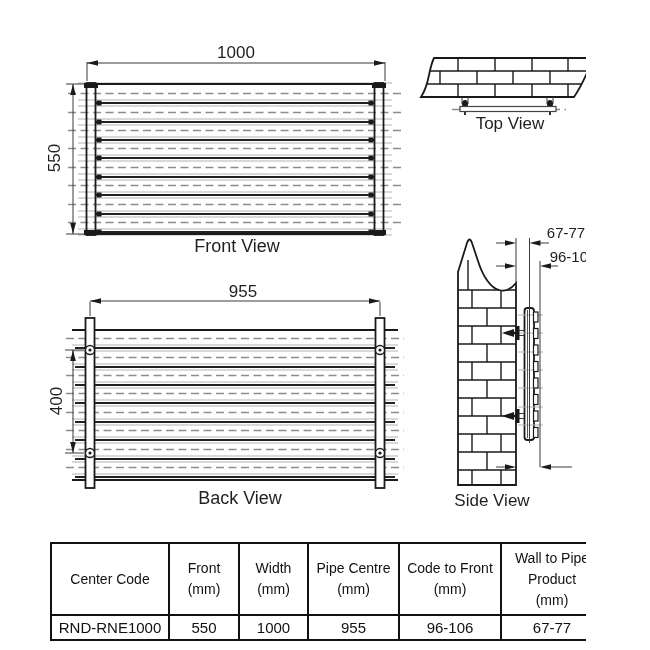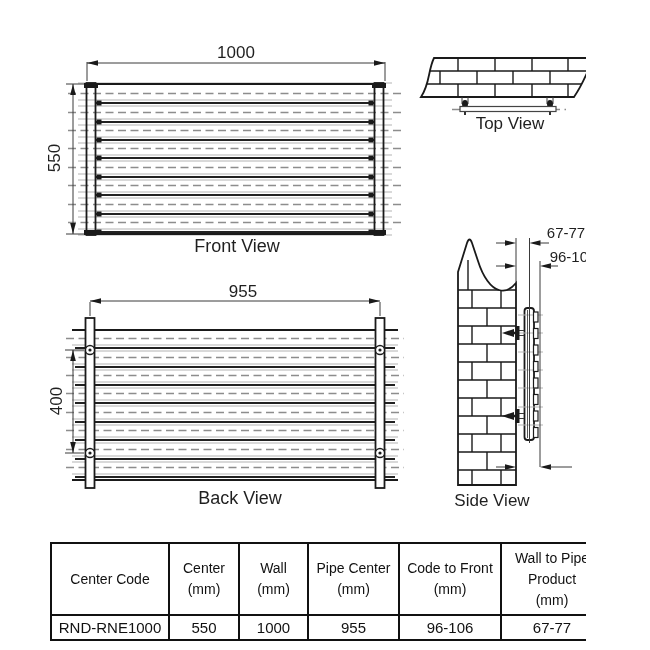--- a/index.html
+++ b/index.html
@@ -286,29 +286,29 @@
       <col style="width:91px">
         <col style="width:102px">
         <col style="width:102px">
     </colgroup>
     <thead>
       <tr>
         <th>
           <span class="hline">Center Code</span>
         </th>
         <th>
-          <span class="hline">Center</span>
-          <span class="hline">(mm)</span>
-        </th>
-        <th>
-          <span class="hline">Wall</span>
-          <span class="hline">(mm)</span>
-        </th>
-        <th>
-          <span class="hline">Pipe Center</span>
+          <span class="hline">Front</span>
+          <span class="hline">(mm)</span>
+        </th>
+        <th>
+          <span class="hline">Width</span>
+          <span class="hline">(mm)</span>
+        </th>
+        <th>
+          <span class="hline">Pipe Centre</span>
           <span class="hline">(mm)</span>
         </th>
         <th>
           <span class="hline">Code to Front</span>
           <span class="hline">(mm)</span>
         </th>
         <th>
           <span class="hline">Wall to Pipe</span>
           <span class="hline">Product</span>
           <span class="hline">(mm)</span>

